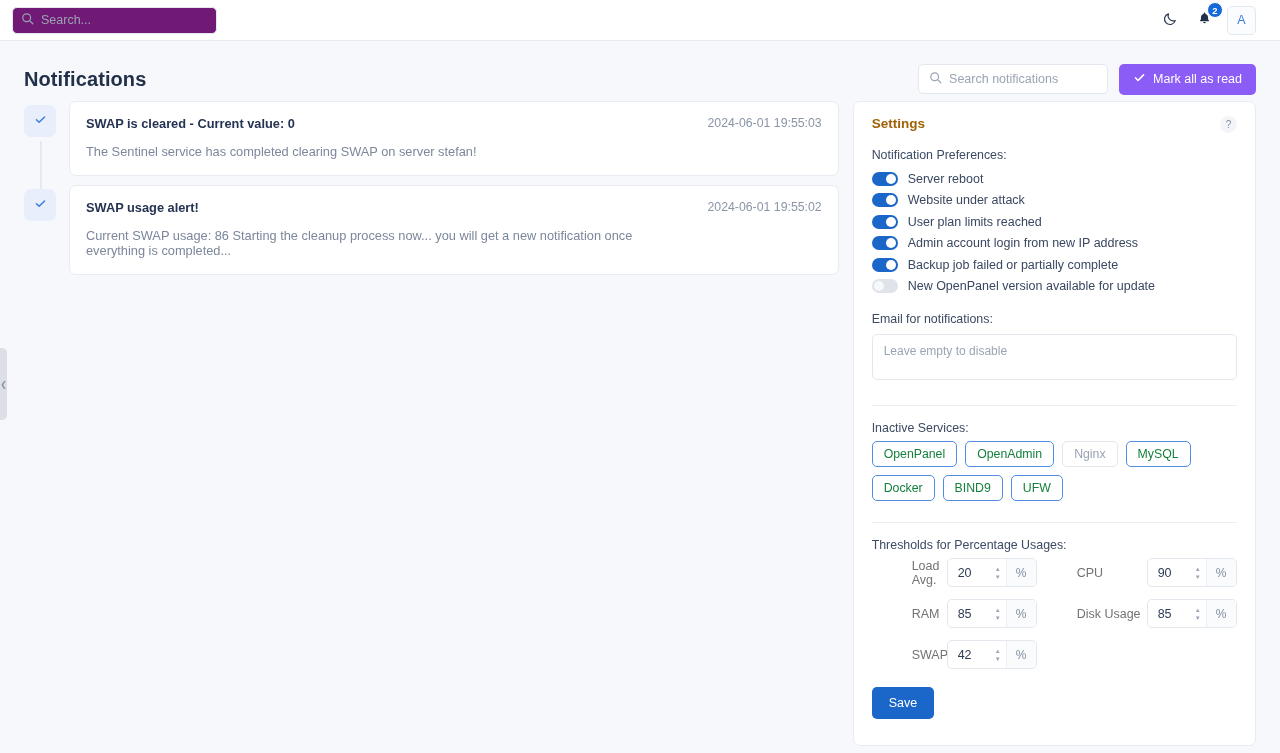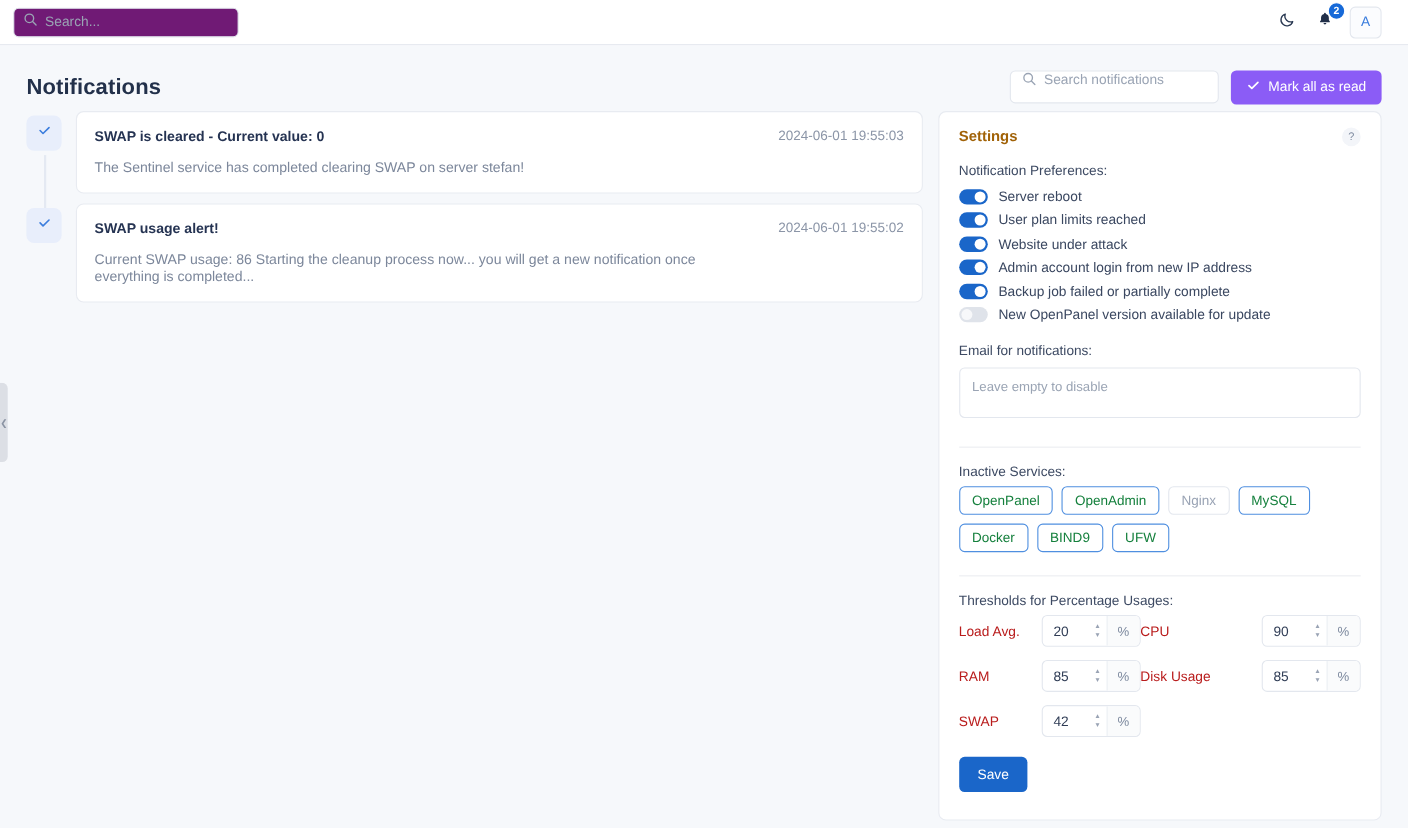--- a/index.html
+++ b/index.html
@@ -45,21 +45,21 @@
   }
 
   
   .page { padding: 16px 24px 0 24px; position: relative; height: 712px; }
   .page-head { display: flex; align-items: center; height: 44px; }
   h1.page-title { font-size: 20px; font-weight: bold; letter-spacing: .1px; color: #22304a; }
   .head-right { margin-left: auto; display: flex; align-items: center; gap: 11px; }
   .notif-search {
     width: 190px; height: 30px; background: #fff;
     border: 1px solid #e3e7ee; border-radius: 5px;
-    display: flex; gap: 7px; padding: 0 10px;
+    display: flex; align-items: center; gap: 7px; padding: 0 10px;
   }
   .notif-search .ph { font-size: 12.5px; color: #9aa4b4; }
   .btn-primary {
     height: 31px; background: #8b5cf6; color: #fff; border: none; border-radius: 5px;
     font-size: 12.5px; font-family: inherit; display: flex; align-items: center; gap: 7px;
     padding: 0 14px; cursor: pointer;
   }
 
   
   .body-cols { display: flex; gap: 14px; align-items: flex-start; }
@@ -123,21 +123,21 @@
 
   .chips { display: flex; flex-wrap: wrap; gap: 8px; margin-top: 3px; }
   .chip {
     height: 26px; padding: 0 11px; border-radius: 5px; background: #fff;
     border: 1px solid #4f8fe0; color: #15803d; font-size: 12.3px;
     display: flex; align-items: center; cursor: pointer;
   }
   .chip.inactive { border-color: #e3e7ee; color: #99a3b4; }
 
   .thresh-grid { display: grid; grid-template-columns: 75px 90px 110px 90px; gap: 12px 0; margin-top: 6px; align-items: center; }
-  .thresh-label { font-size: 12.5px; color: #b91c1c; }
+  .thresh-label { font-size: 12.5px; color: #737373; margin-left: 40px; }
   .num-field {
     width: 90px; height: 29px; border: 1px solid #e3e7ee; border-radius: 5px;
     background: #fff; display: flex; align-items: stretch; overflow: hidden;
   }
   .num-field .val {
     flex: 1; display: flex; align-items: center; padding-left: 10px;
     font-size: 12.5px; color: #2f3c55;
   }
   .spin {
     width: 16px; display: flex; flex-direction: column; align-items: center;
@@ -269,25 +269,25 @@
         </div>
 
         <div class="section-label">Notification Preferences:</div>
         <div id="prefs-container">
             <div class="pref">
               <div class="toggle"></div>
               <div class="pref-label">Server reboot</div>
             </div>
             <div class="pref">
               <div class="toggle"></div>
+              <div class="pref-label">Website under attack</div>
+            </div>
+            <div class="pref">
+              <div class="toggle"></div>
               <div class="pref-label">User plan limits reached</div>
-            </div>
-            <div class="pref">
-              <div class="toggle"></div>
-              <div class="pref-label">Website under attack</div>
             </div>
             <div class="pref">
               <div class="toggle"></div>
               <div class="pref-label">Admin account login from new IP address</div>
             </div>
             <div class="pref">
               <div class="toggle"></div>
               <div class="pref-label">Backup job failed or partially complete</div>
             </div>
             <div class="pref">

